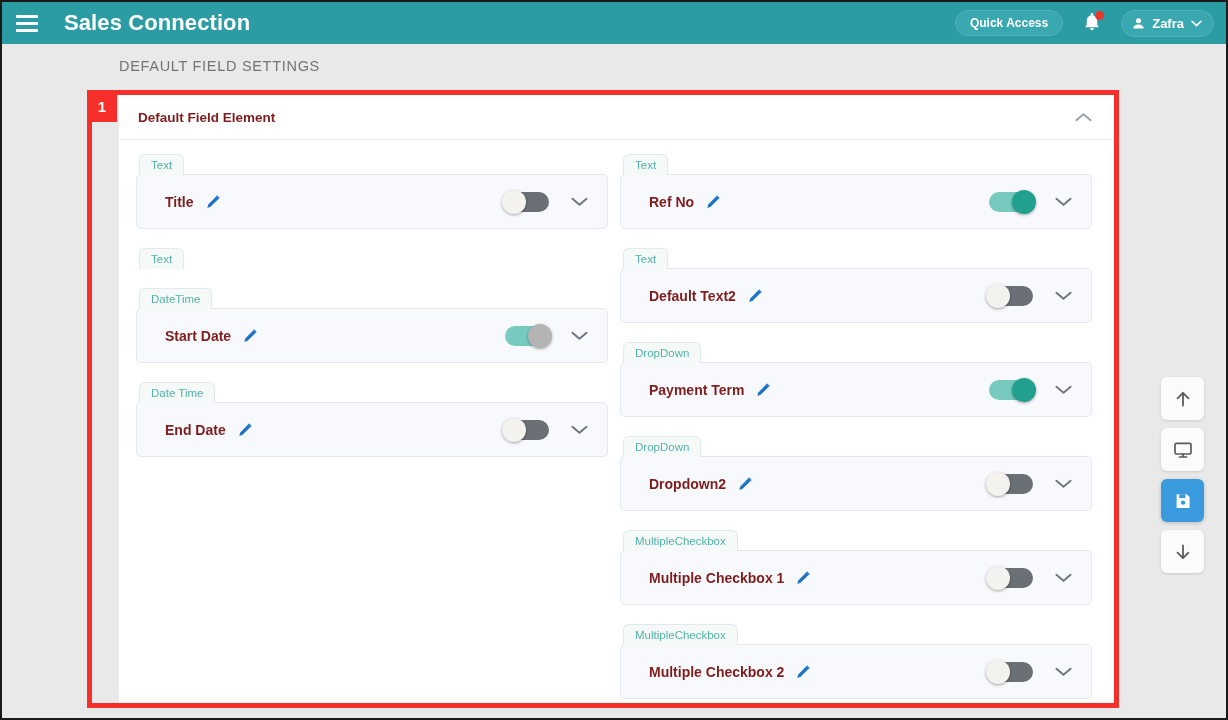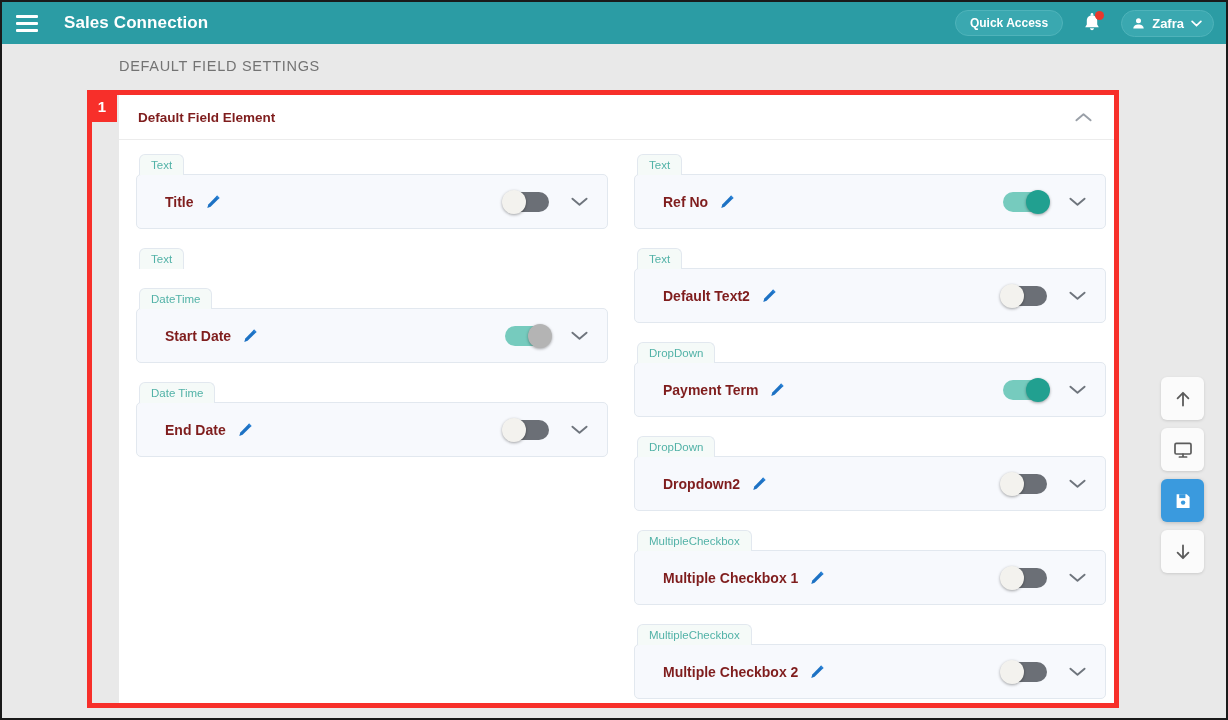--- a/index.html
+++ b/index.html
@@ -46,21 +46,21 @@
   }
   .hamburger span {
     display: block;
     height: 3px;
     width: 100%;
     background: #ffffff;
     border-radius: 1px;
   }
   .brand {
     color: #ffffff;
-    font-size: 17px;
+    font-size: 22px;
     font-weight: bold;
     margin-left: 26px;
     letter-spacing: 0.1px;
     white-space: nowrap;
   }
   .topbar-right {
     margin-left: auto;
     display: flex;
     align-items: center;
     gap: 18px;
@@ -179,21 +179,21 @@
     cursor: pointer;
     display: flex;
     align-items: center;
     color: #9aa0a8;
   }
 
   .card-body {
     display: flex;
     padding: 14px 17px 0 17px;
     box-sizing: border-box;
-    gap: 26px;
+    gap: 12px;
   }
   .col { width: 472px; flex: 0 0 472px; }
 
   
   .field {
     position: relative;
     margin-bottom: 19px;
   }
   .field-legend {
     position: relative;

